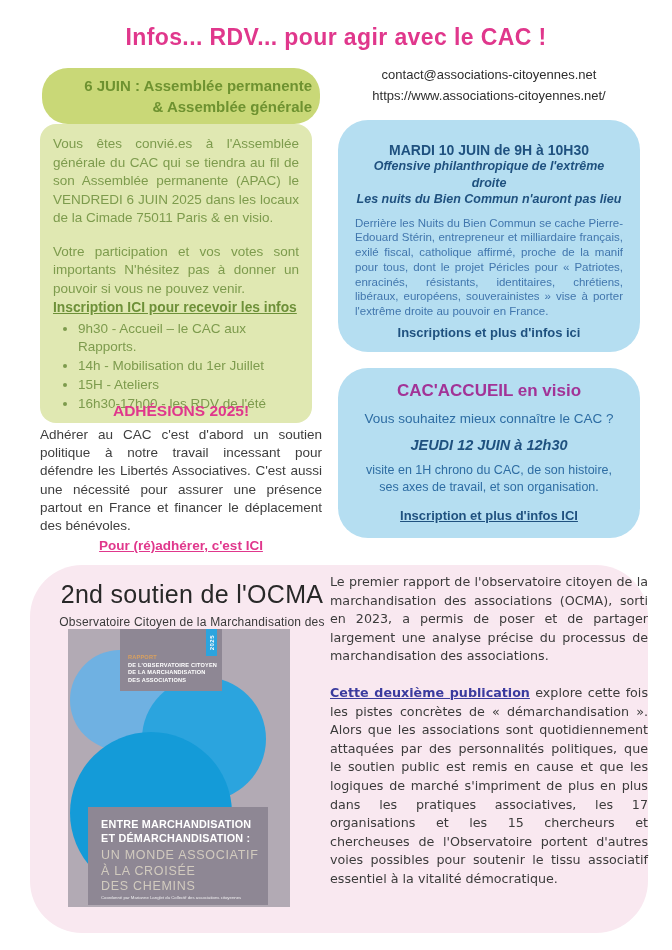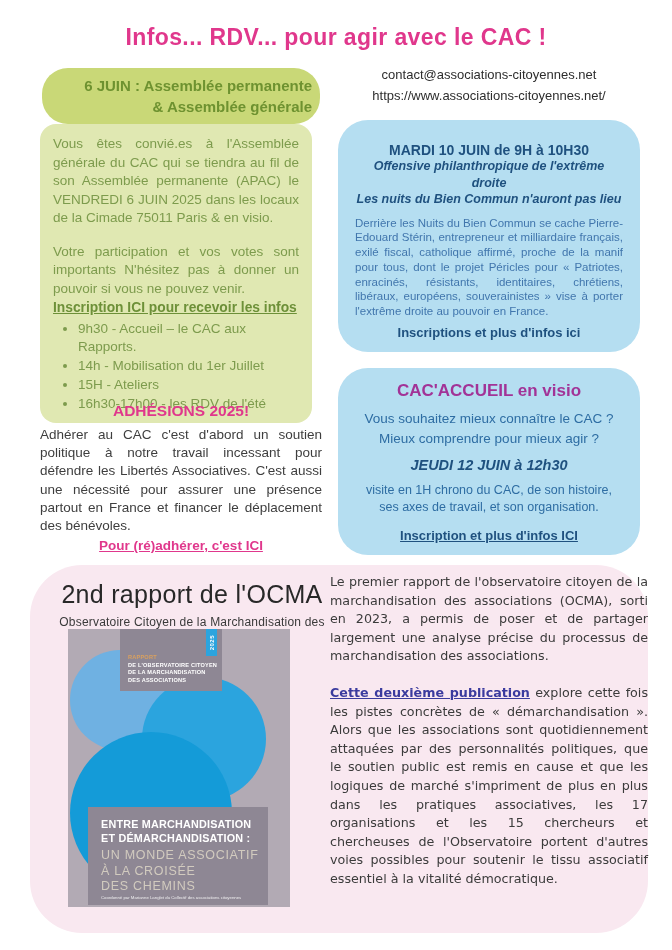--- a/index.html
+++ b/index.html
@@ -125,28 +125,27 @@
     <div class="bb-date">MARDI 10 JUIN de 9H à 10H30</div>
     <div class="bb-it">Offensive philanthropique de l'extrême droite</div>
     <div class="bb-it">Les nuits du Bien Commun n'auront pas lieu</div>
     <p class="bb-body">Derrière les Nuits du Bien Commun se cache Pierre-Edouard Stérin, entrepreneur et milliardaire français, exilé fiscal, catholique affirmé, proche de la manif pour tous, dont le projet Péricles pour « Patriotes, enracinés, résistants, identitaires, chrétiens, libéraux, européens, souverainistes » vise à porter l'extrême droite au pouvoir en France.</p>
     <a class="bb-link">Inscriptions et plus d'infos ici</a>
   </div>
 
   <div class="blue-card card-accueil">
     <div class="bb-title">CAC'ACCUEIL en visio</div>
     <div class="q q-first">Vous souhaitez mieux connaître le CAC ?</div>
-    <div class="q">Mieux comprendre pour mieux agir ?</div>
     <div class="jeudi">JEUDI 12 JUIN  à 12h30</div>
     <p class="visite">visite en 1H chrono du CAC, de son histoire, ses axes de travail, et son organisation.</p>
     <a class="bb-link bb-link-underline">Inscription et plus d'infos ICI</a>
   </div>
 
   <div class="pink-box">
-    <div class="ocma-title">2nd rapport de l'OCMA</div>
+    <div class="ocma-title">2nd soutien de l'OCMA</div>
     <div class="ocma-sub">Observatoire Citoyen de la Marchandisation des Associations</div>
 
     <div class="cover">
       <div class="circle c1"></div>
       <div class="circle c2"></div>
       <div class="circle c3"></div>
       <div class="cover-header">
         <div class="ch-line ch-first">RAPPORT</div>
         <div class="ch-line">DE L'OBSERVATOIRE CITOYEN</div>
         <div class="ch-line">DE LA MARCHANDISATION</div>

